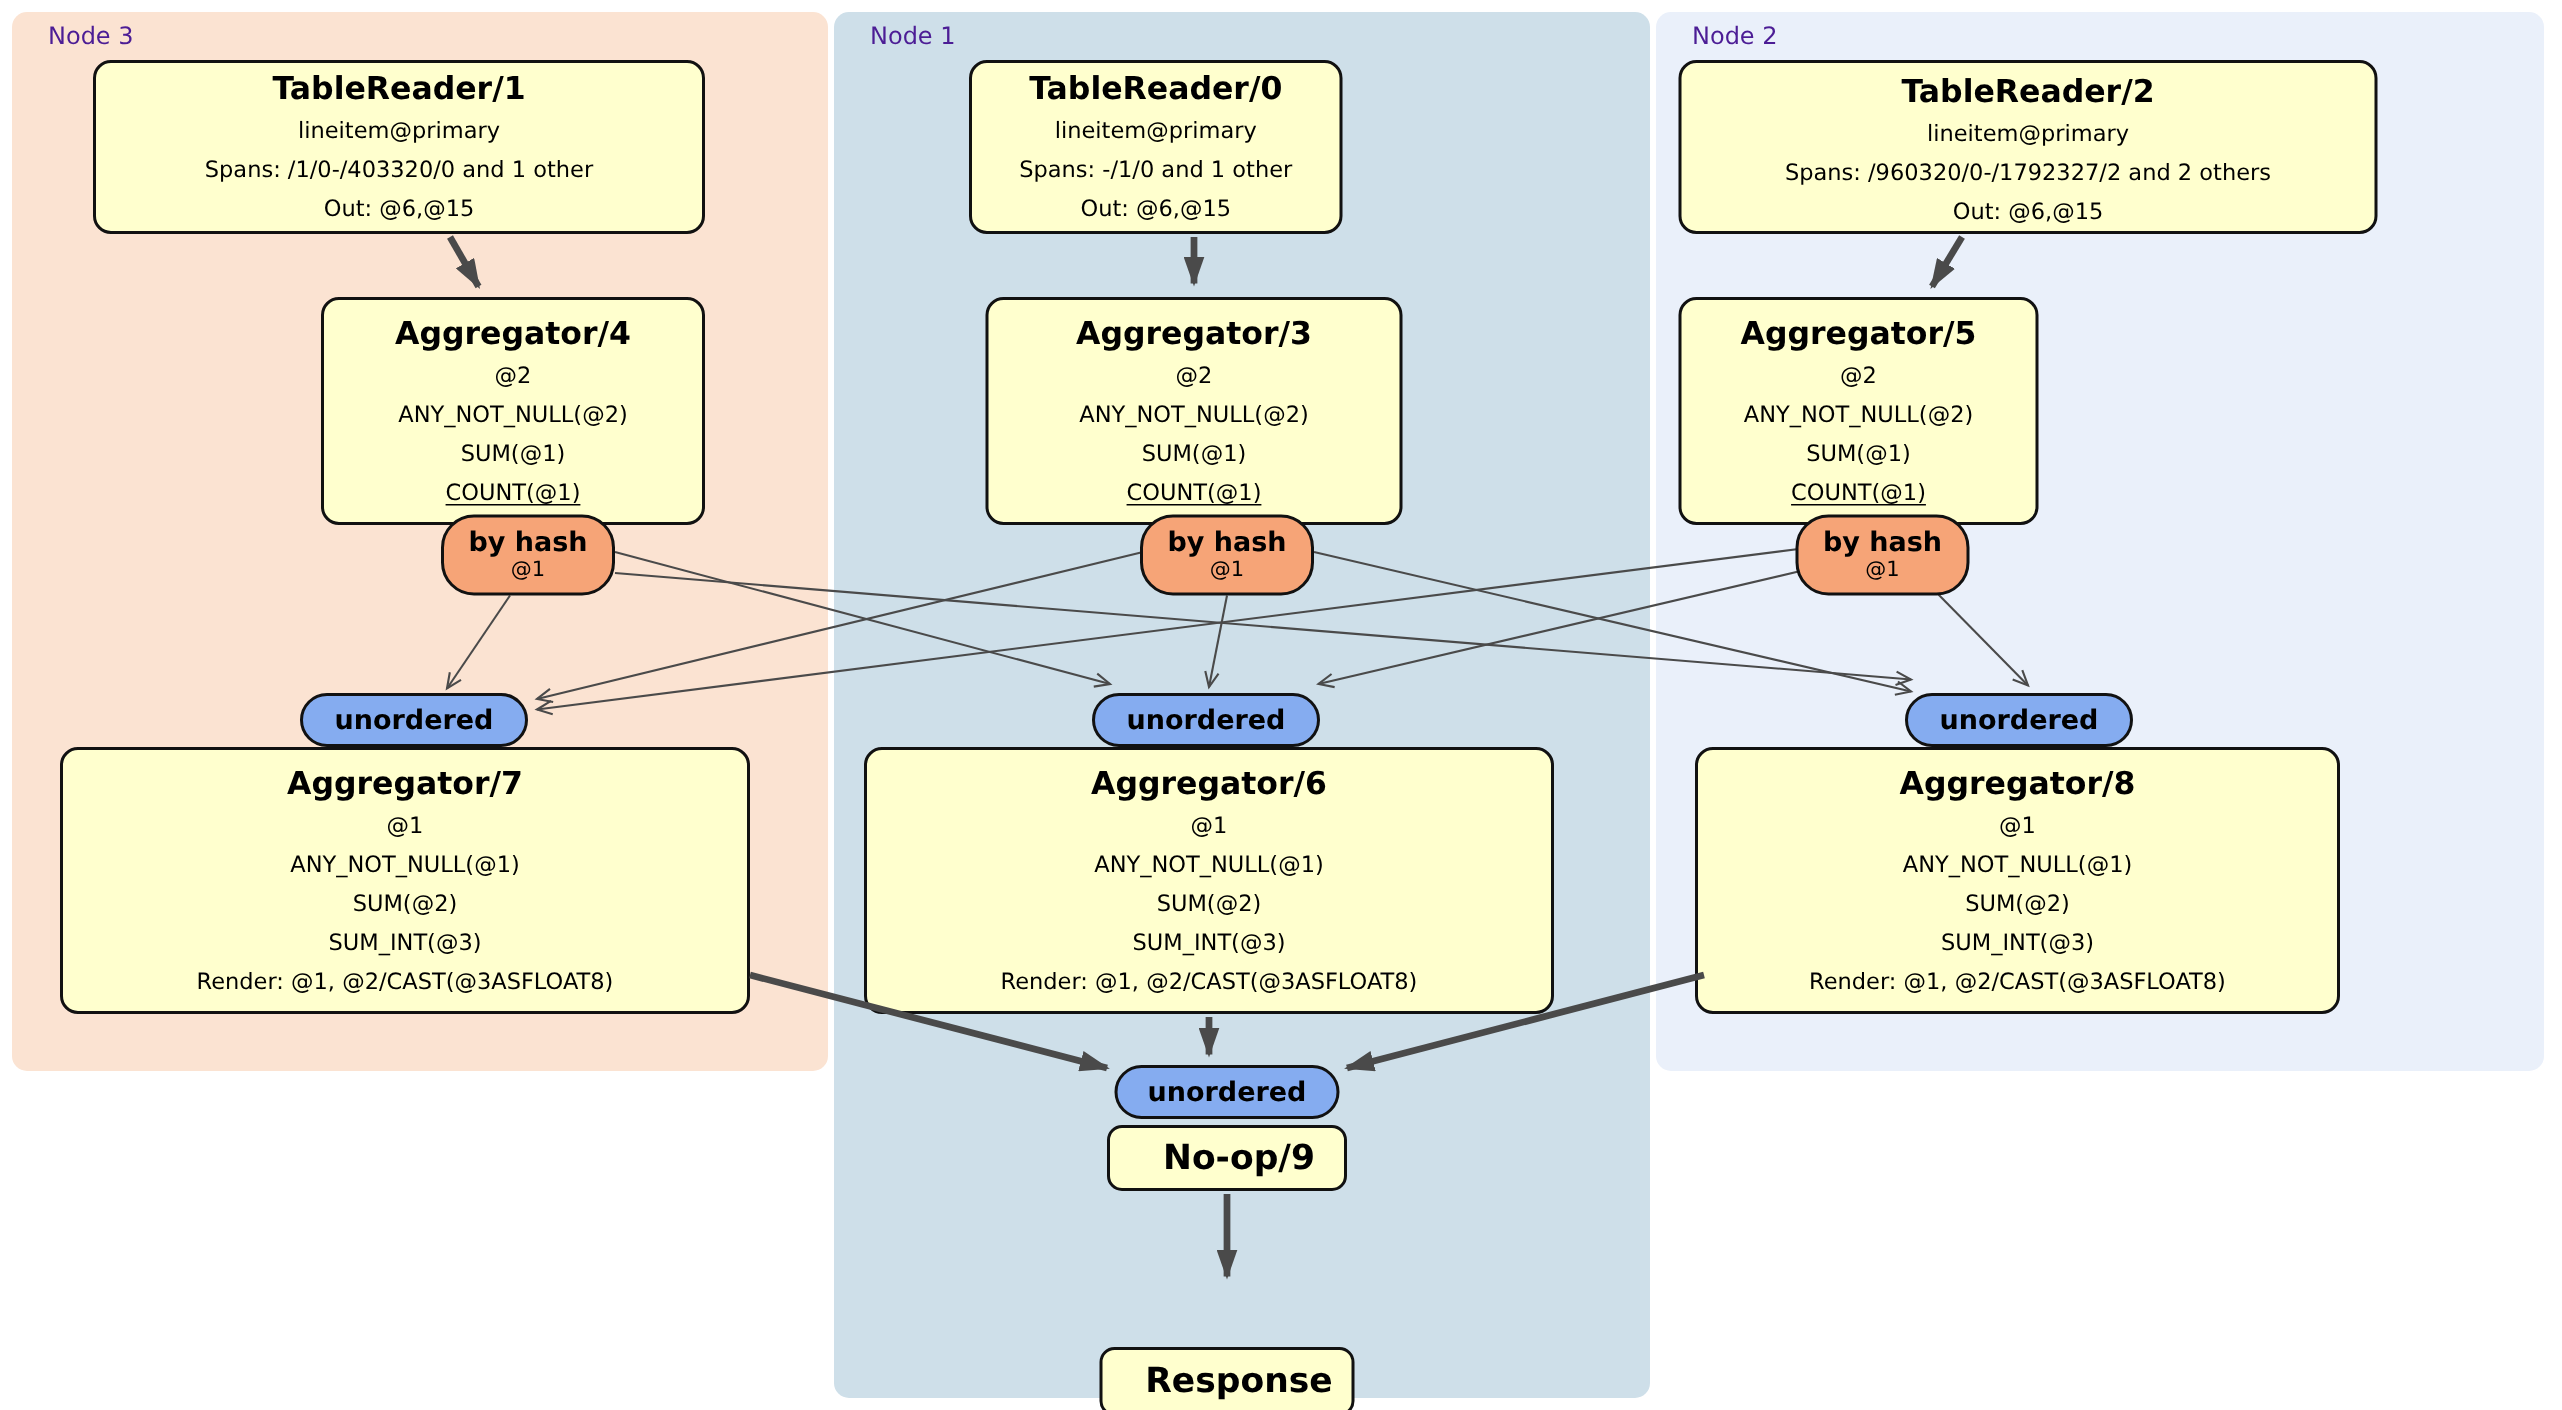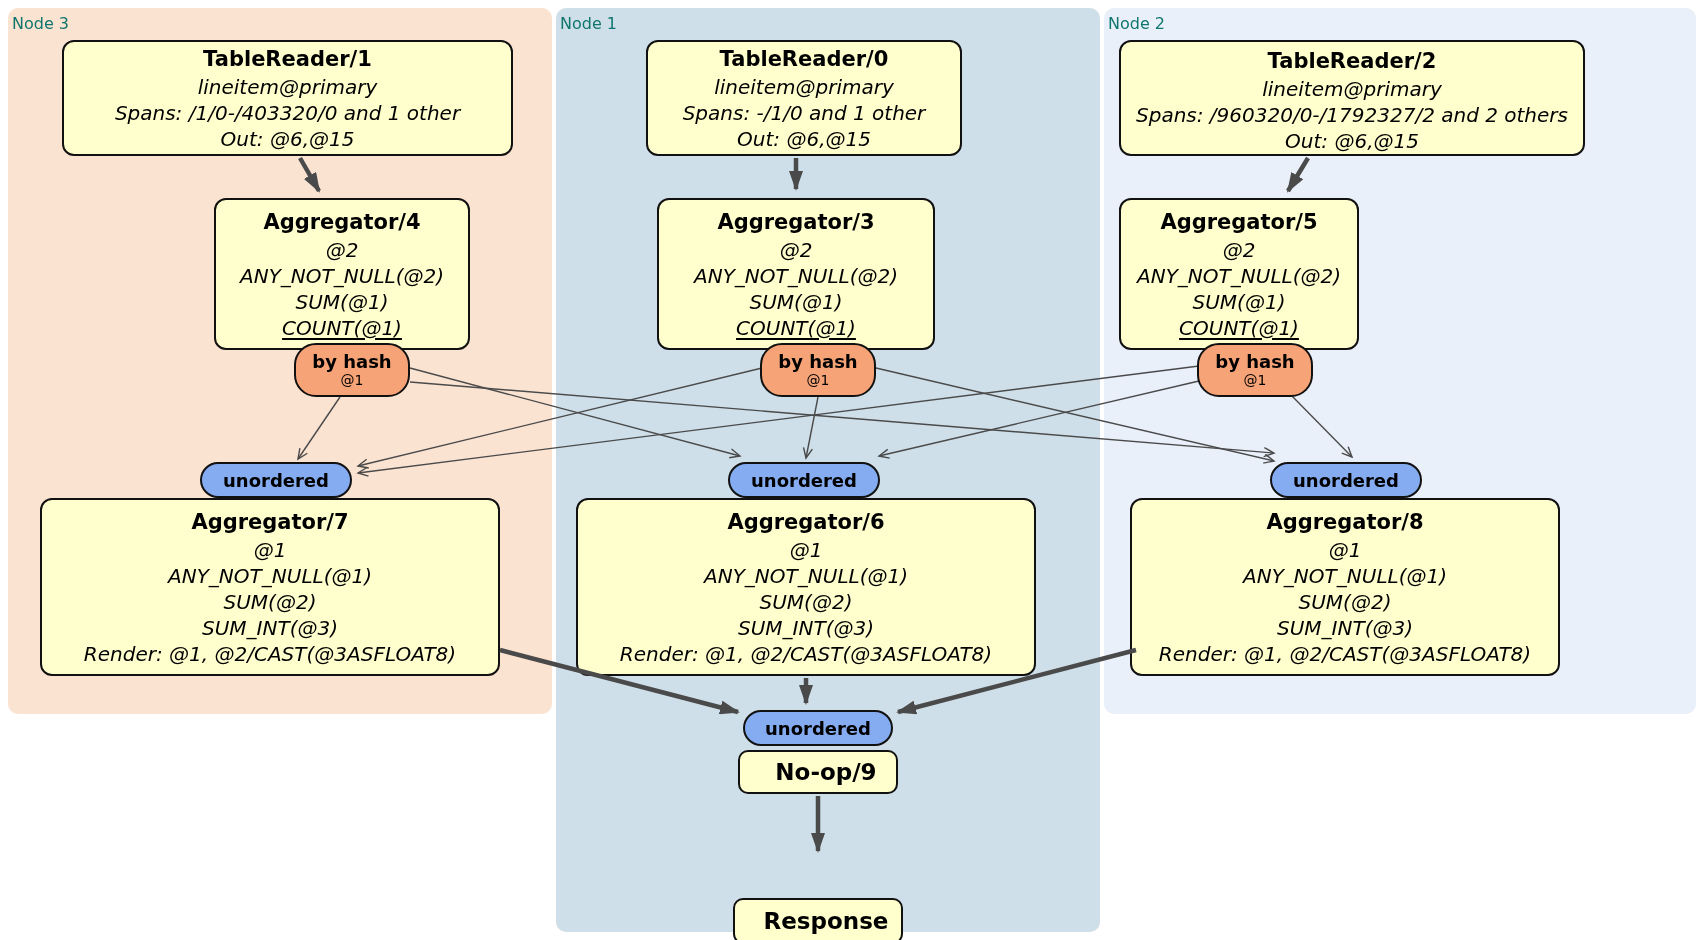--- a/index.html
+++ b/index.html
@@ -2,30 +2,30 @@
 <html><head>
 <meta charset="utf-8">
 <style>
   html,body{margin:0;padding:0;background:#ffffff;}
   .canvas{
     position:relative;width:1708px;height:940px;background:#ffffff;
     font-family:"DejaVu Sans",sans-serif;color:#000;overflow:hidden;
   }
   .region{position:absolute;border-radius:10px;}
   .region-label{
-    position:absolute;top:6px;left:4px;font-size:16px;line-height:20px;color:#0f766e;
+    position:absolute;top:6px;left:24px;font-size:16px;line-height:20px;color:#4c1d95;
   }
   .edges{position:absolute;left:0;top:0;pointer-events:none;z-index:2;}
   .proc{
     position:absolute;background:#ffffce;border:2px solid #111;border-radius:12px;
     display:flex;flex-direction:column;justify-content:center;align-items:center;
     text-align:center;box-sizing:border-box;z-index:1;
   }
   .proc .title{font-weight:bold;font-size:21px;line-height:29px;white-space:nowrap;}
-  .proc .line{font-size:20px;line-height:26px;white-space:nowrap;font-style:italic;}
+  .proc .line{font-size:15px;line-height:26px;white-space:nowrap;}
   .proc .line.u{text-decoration:underline;text-underline-offset:3px;}
   .router{
     position:absolute;background:#f6a477;border:2px solid #111;border-radius:22px;
     display:flex;flex-direction:column;justify-content:center;align-items:center;
     box-sizing:border-box;z-index:3;
   }
   .router .rlabel{font-weight:bold;font-size:18px;line-height:21px;}
   .router .rkey{font-size:14px;line-height:17px;}
   .sync{
     position:absolute;background:#85acf0;border:2px solid #111;border-radius:19px;
@@ -46,21 +46,21 @@
   <div class="region" style="left:8px;top:8px;width:544px;height:706px;background:#fbe3d2;">
     <div class="region-label">Node 3</div>
   </div>
   <div class="region" style="left:556px;top:8px;width:544px;height:924px;background:#cedfe9;">
     <div class="region-label">Node 1</div>
   </div>
   <div class="region" style="left:1104px;top:8px;width:592px;height:706px;background:#eaf0fa;">
     <div class="region-label">Node 2</div>
   </div>
 
-  <div class="proc" style="left:62px;top:40px;width:451px;height:116px;">
+  <div class="proc" style="left:62px;top:40px;width:408px;height:116px;">
     <div class="title">TableReader/1</div>
     <div class="line">lineitem@primary</div>
     <div class="line">Spans: /1/0-/403320/0 and 1 other</div>
     <div class="line">Out: @6,@15</div>
   </div>
   <div class="proc" style="left:214px;top:198px;width:256px;height:152px;">
     <div class="title">Aggregator/4</div>
     <div class="line">@2</div>
     <div class="line">ANY_NOT_NULL(@2)</div>
     <div class="line">SUM(@1)</div>
@@ -68,21 +68,21 @@
   </div>
   <div class="proc" style="left:40px;top:498px;width:460px;height:178px;">
     <div class="title">Aggregator/7</div>
     <div class="line">@1</div>
     <div class="line">ANY_NOT_NULL(@1)</div>
     <div class="line">SUM(@2)</div>
     <div class="line">SUM_INT(@3)</div>
     <div class="line">Render: @1, @2/CAST(@3ASFLOAT8)</div>
   </div>
 
-  <div class="proc" style="left:646px;top:40px;width:316px;height:116px;">
+  <div class="proc" style="left:646px;top:40px;width:249px;height:116px;">
     <div class="title">TableReader/0</div>
     <div class="line">lineitem@primary</div>
     <div class="line">Spans: -/1/0 and 1 other</div>
     <div class="line">Out: @6,@15</div>
   </div>
   <div class="proc" style="left:657px;top:198px;width:278px;height:152px;">
     <div class="title">Aggregator/3</div>
     <div class="line">@2</div>
     <div class="line">ANY_NOT_NULL(@2)</div>
     <div class="line">SUM(@1)</div>

